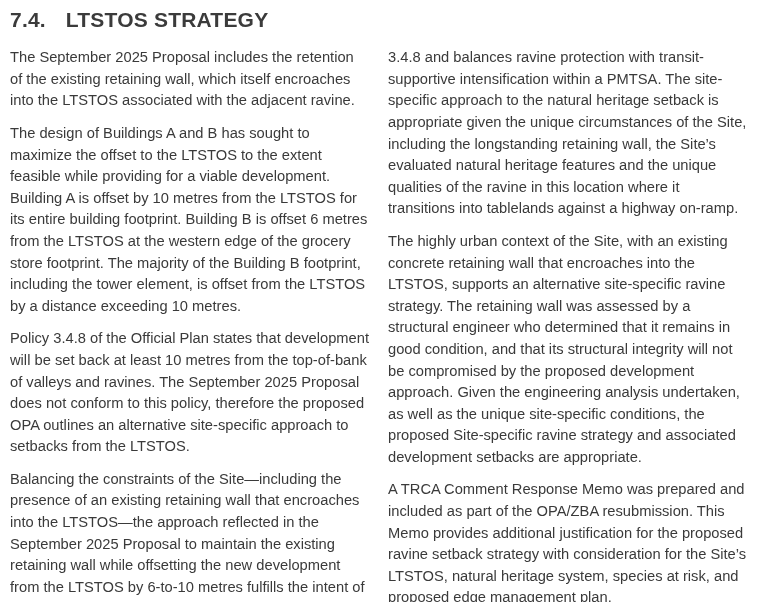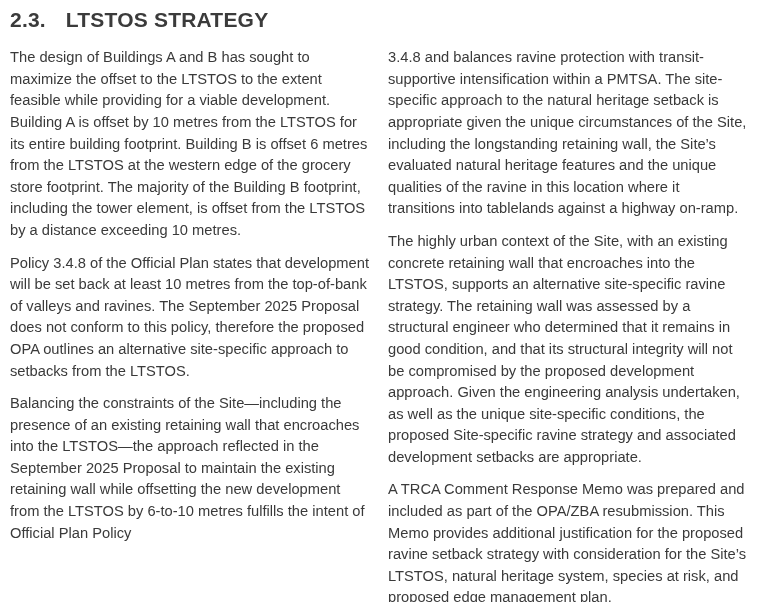--- a/index.html
+++ b/index.html
@@ -49,26 +49,27 @@
     color: #3a3a3a;
     text-align: left;
   }
 </style>
 </head>
 <body>
 
 <div class="page">
 
   <h1 class="section-heading">
-    <span class="section-number">2.3.</span><span class="section-title">LTSTOS STRATEGY</span>
+    <span class="section-number">7.4.</span><span class="section-title">LTSTOS STRATEGY</span>
   </h1>
 
   <div class="columns">
 
     <div class="col">
+      <p>The September 2025 Proposal includes the retention of the existing retaining wall, which itself encroaches into the LTSTOS associated with the adjacent ravine.</p>
       <p>The design of Buildings A and B has sought to maximize the offset to the LTSTOS to the extent feasible while providing for a viable development. Building A is offset by 10 metres from the LTSTOS for its entire building footprint. Building B is offset 6 metres from the LTSTOS at the western edge of the grocery store footprint. The majority of the Building B footprint, including the tower element, is offset from the LTSTOS by a distance exceeding 10 metres.</p>
       <p>Policy 3.4.8 of the Official Plan states that development will be set back at least 10 metres from the top-of-bank of valleys and ravines. The September 2025 Proposal does not conform to this policy, therefore the proposed OPA outlines an alternative site-specific approach to setbacks from the LTSTOS.</p>
       <p>Balancing the constraints of the Site—including the presence of an existing retaining wall that encroaches into the LTSTOS—the approach reflected in the September 2025 Proposal to maintain the existing retaining wall while offsetting the new development from the LTSTOS by 6-to-10 metres fulfills the intent of Official Plan Policy</p>
     </div>
 
     <div class="col">
       <p>3.4.8 and balances ravine protection with transit-supportive intensification within a PMTSA. The site-specific approach to the natural heritage setback is appropriate given the unique circumstances of the Site, including the longstanding retaining wall, the Site’s evaluated natural heritage features and the unique qualities of the ravine in this location where it transitions into tablelands against a highway on-ramp.</p>
       <p>The highly urban context of the Site, with an existing concrete retaining wall that encroaches into the LTSTOS, supports an alternative site-specific ravine strategy. The retaining wall was assessed by a structural engineer who determined that it remains in good condition, and that its structural integrity will not be compromised by the proposed development approach. Given the engineering analysis undertaken, as well as the unique site-specific conditions, the proposed Site-specific ravine strategy and associated development setbacks are appropriate.</p>
       <p>A TRCA Comment Response Memo was prepared and included as part of the OPA/ZBA resubmission. This Memo provides additional justification for the proposed ravine setback strategy with consideration for the Site’s LTSTOS, natural heritage system, species at risk, and proposed edge management plan.</p>
     </div>

